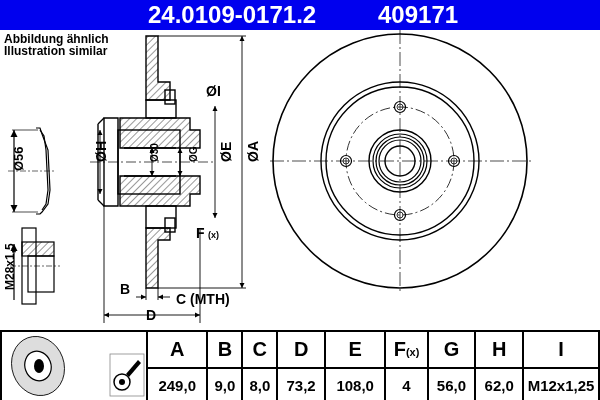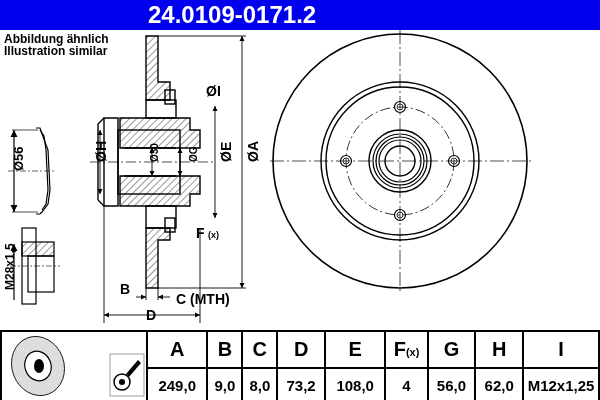--- a/index.html
+++ b/index.html
@@ -14,20 +14,21 @@
   table.spec tr.h td{height:33px;font-size:20px;}
   table.spec tr.v td{height:33px;font-size:15px;}
   .fx small{font-size:11px;}
   td.imgcell{position:relative;}
 </style>
 </head>
 <body>
 
 <div class="header">
   <span class="pn">24.0109-0171.2</span>
+  <span class="num">409171</span>
 </div>
 
 <div class="note">
   <div>Abbildung ähnlich</div>
   <div>Illustration similar</div>
 </div>
 
 <svg class="drawing" width="600" height="300" viewBox="0 30 600 300" xmlns="http://www.w3.org/2000/svg">
   <defs>
     <pattern id="hatch" width="5" height="5" patternUnits="userSpaceOnUse" patternTransform="rotate(45)">

